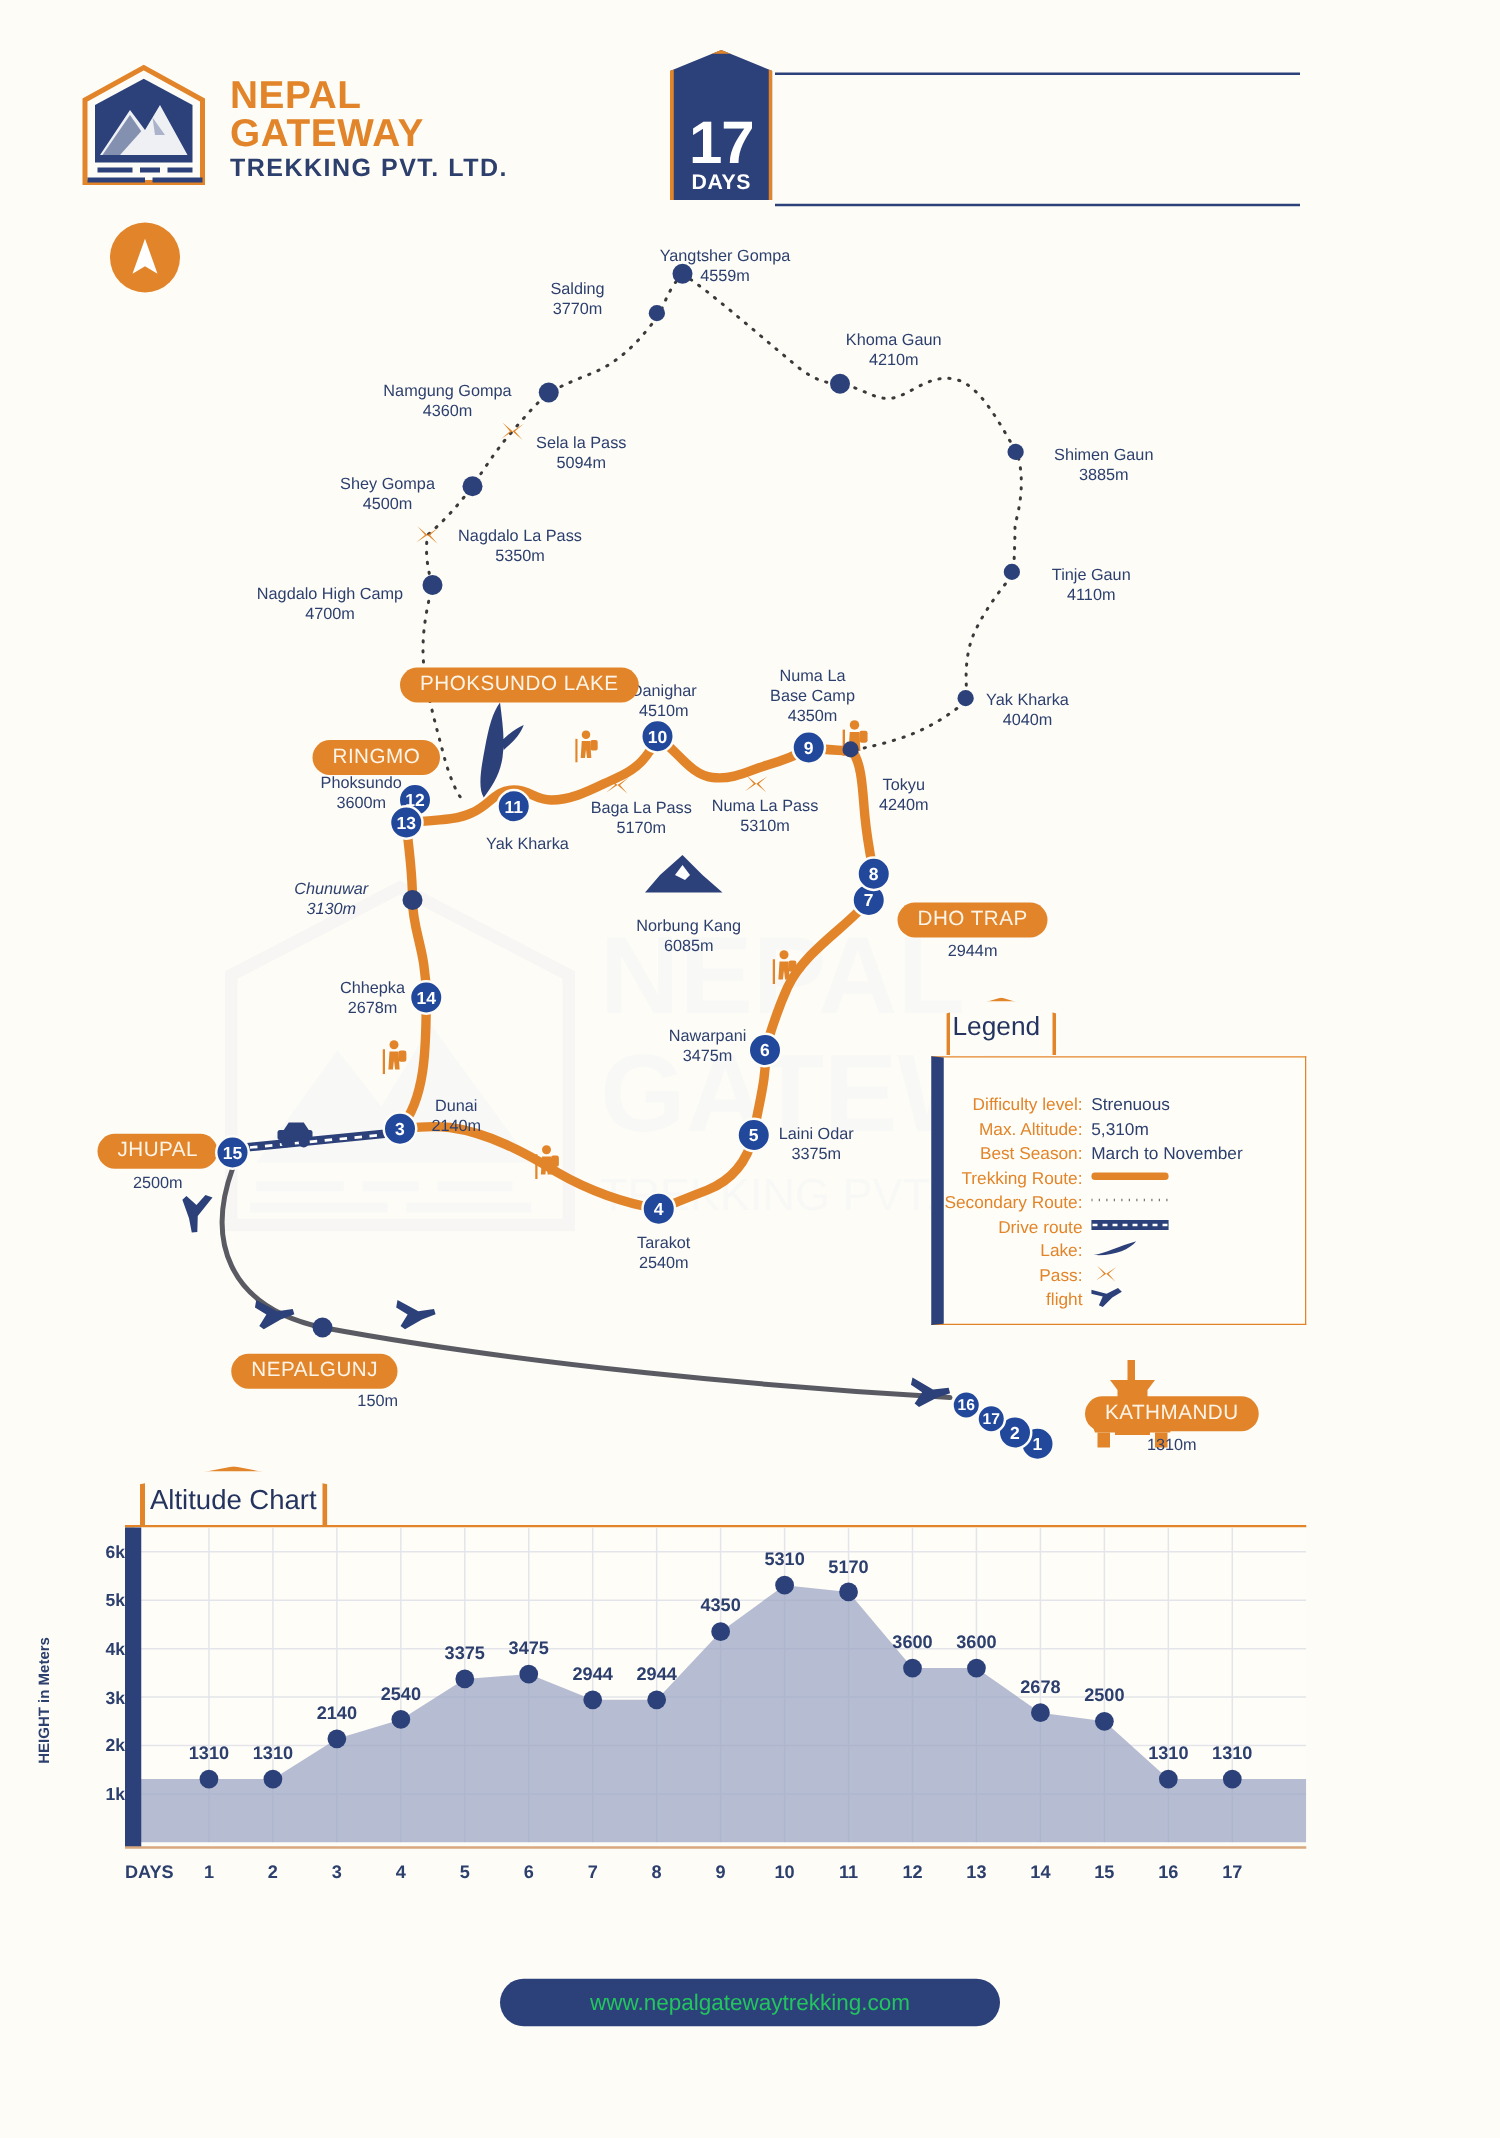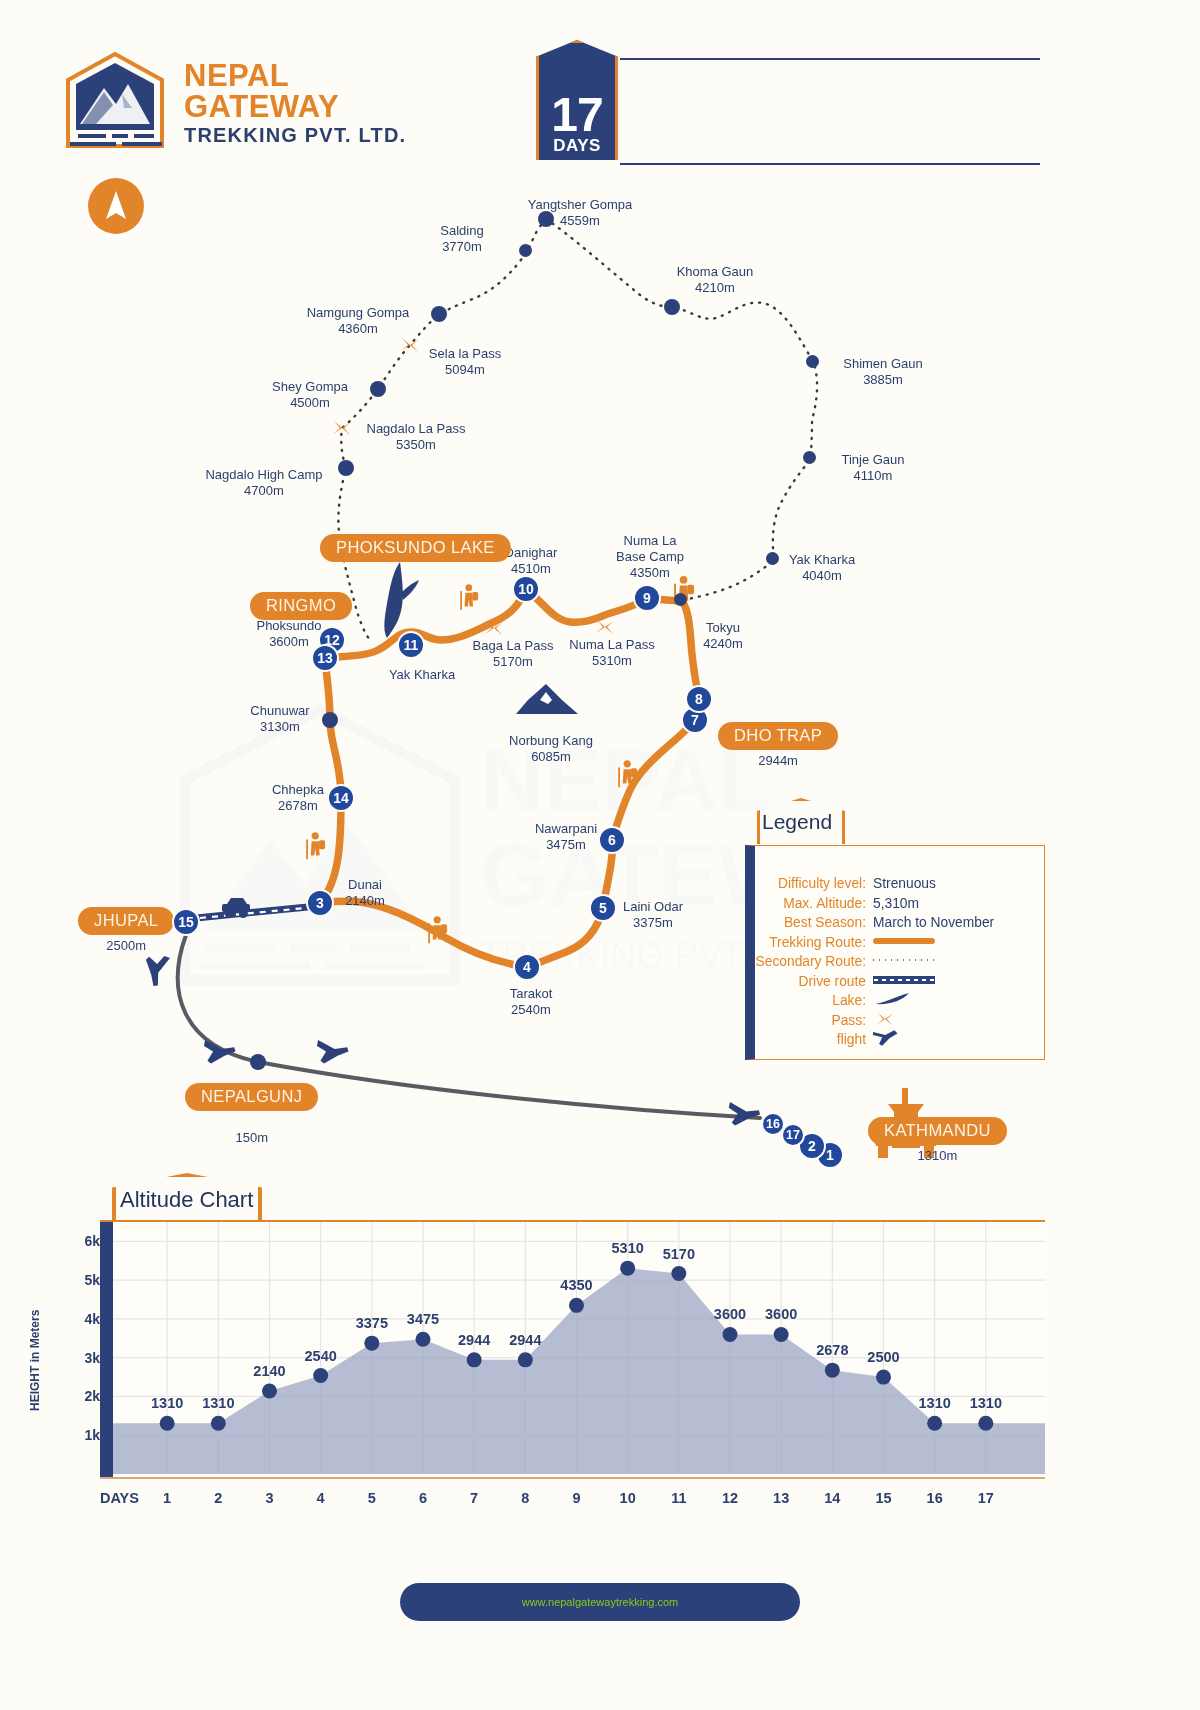--- a/index.html
+++ b/index.html
@@ -95,21 +95,21 @@
 
   .xlab { position: absolute; font-size: 14.5px; font-weight: bold; color: #2c3f6d; transform: translateX(-50%); }
   #xlab-row { left: 0; top: 1490px; width: 1200px; height: 24px; }
   #xlab-days { left: 100px; top: 1490px; font-size: 14.5px; font-weight: bold; color: #2c3f6d; }
 
   .vlabel { position: absolute; font-size: 14.5px; font-weight: bold; color: #2c3f6d; transform: translateX(-50%); white-space: nowrap; }
 
   
   #footer-pill { left: 400px; top: 1583px; width: 400px; height: 38px; background: #2c4179; border-radius: 19px;
                  display:flex; align-items:center; justify-content:center; }
-  #footer-pill span { color: #84cc16; font-size: 11px; }
+  #footer-pill span { color: #22c55e; font-size: 18px; }
 </style>
 </head>
 <body>
 
 <div class="abs" id="header-logo">
   <div class="logo-mark">
     <svg width="110" height="105" viewBox="0 0 110 105">
       <path d="M8,30 L55,4 L102,30 L102,96 L8,96 Z" fill="none" stroke="#e2852a" stroke-width="4"></path>
       <path d="M16,34 L55,13 L94,34 L94,80 L16,80 Z" fill="#2c4179"></path>
       <path d="M20,74 L44,38 L56,54 L68,34 L90,74 Z" fill="#ffffff" opacity=".92"></path>
@@ -395,21 +395,21 @@
       </div>
       <div>3600m</div>
     </div>
     <div class="abs dot" style="left: 403px; top: 637px;"></div>
     <div class="abs pt-label" style="left: 422px; top: 667px; transform: translateX(-50%);">
       <div>
         <div>Yak Kharka</div>
       </div>
     </div>
     <div class="abs dot" style="left: 322px; top: 712px;"></div>
-    <div class="abs pt-label" style="left: 280px; top: 703px; transform: translateX(-50%);">
+    <div class="abs pt-label" style="left: 265px; top: 703px; transform: translateX(-50%); font-style: italic;">
       <div>
         <div>Chunuwar</div>
       </div>
       <div>3130m</div>
     </div>
     <div class="abs pt-label" style="left: 551px; top: 733px; transform: translateX(-50%);">
       <div>
         <div>Norbung Kang</div>
       </div>
       <div>6085m</div>
@@ -458,21 +458,21 @@
     <div class="abs" style="left: 718px; top: 722px; text-align: center;">
       <div class="pill">DHO TRAP</div>
       <div class="pt-label" style="margin-top: 3px;">2944m</div>
     </div>
     <div class="abs" style="left: 78px; top: 907px; text-align: center;">
       <div class="pill">JHUPAL</div>
       <div class="pt-label" style="margin-top: 3px;">2500m</div>
     </div>
     <div class="abs" style="left: 185px; top: 1083px; text-align: center;">
       <div class="pill">NEPALGUNJ</div>
-      <div class="pt-label" style="margin-top: 19px;">150m</div>
+      <div class="pt-label" style="margin-top: 2px; text-align: right;">150m</div>
     </div>
     <div class="abs" style="left: 868px; top: 1117px; text-align: center;">
       <div class="pill">KATHMANDU</div>
       <div class="pt-label" style="margin-top: 3px;">1310m</div>
     </div>
     <div class="abs daynum" style="left: 816px; top: 1141px;">1</div>
     <div class="abs daynum" style="left: 798px; top: 1132px;">2</div>
     <div class="abs daynum" style="left: 306px; top: 889px;">3</div>
     <div class="abs daynum" style="left: 513px; top: 953px;">4</div>
     <div class="abs daynum" style="left: 589px; top: 894px;">5</div>

